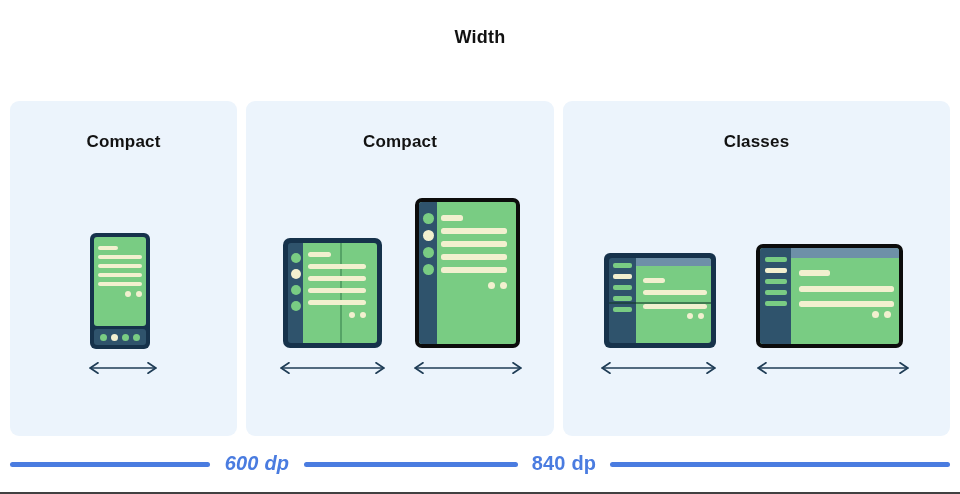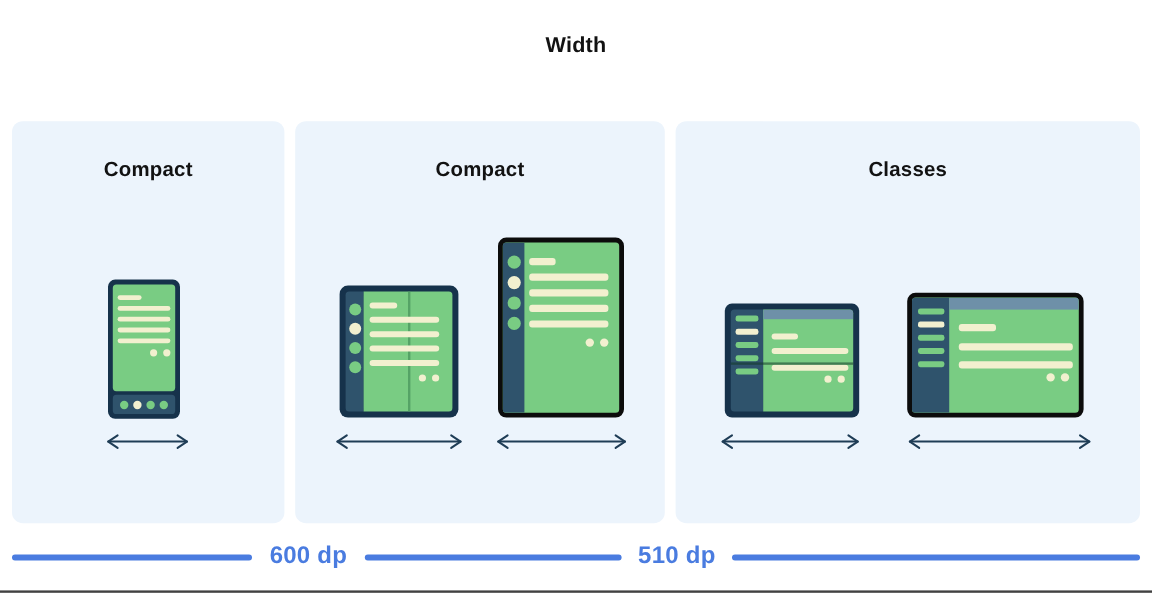--- a/index.html
+++ b/index.html
@@ -110,21 +110,21 @@
   .arrow line,.arrow polyline{stroke:var(--arrow-navy);stroke-width:1.7;fill:none;
     stroke-linecap:round;stroke-linejoin:round;}
 
   
   .scale-seg{position:absolute;top:462px;height:5px;border-radius:2.5px;background:var(--accent-blue);}
   .seg1{left:10px;width:200px;}
   .seg2{left:304px;width:214px;}
   .seg3{left:610px;width:340px;}
   .bp-label{position:absolute;top:452px;font-size:20px;font-weight:bold;
     color:var(--accent-blue);text-align:center;letter-spacing:.2px;}
-  .bp600{left:210px;width:94px;}
+  .bp600{left:210px;width:94px;font-style:italic;}
   .bp840{left:518px;width:92px;}
 </style>
 </head>
 <body>
 
 <div class="header">
   <div class="title">Width</div>
 </div>
 
 <div class="panel panel-compact">
@@ -281,14 +281,14 @@
       <line x1="2.2" y1="7" x2="151.8" y2="7"></line>
       <polyline points="10,1.8 2.2,7 10,12.2"></polyline>
       <polyline points="144,1.8 151.8,7 144,12.2"></polyline>
     </svg>
   </div>
 </div>
 
 <div class="scale-seg seg1"></div>
 <div class="bp-label bp600">600 dp</div>
 <div class="scale-seg seg2"></div>
-<div class="bp-label bp840">510 dp</div>
+<div class="bp-label bp840">840 dp</div>
 <div class="scale-seg seg3"></div>
 
 </body></html>

